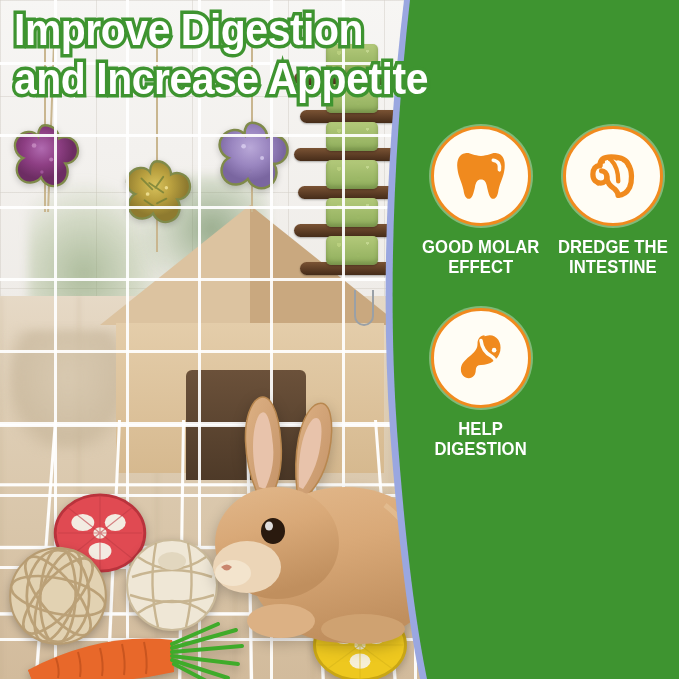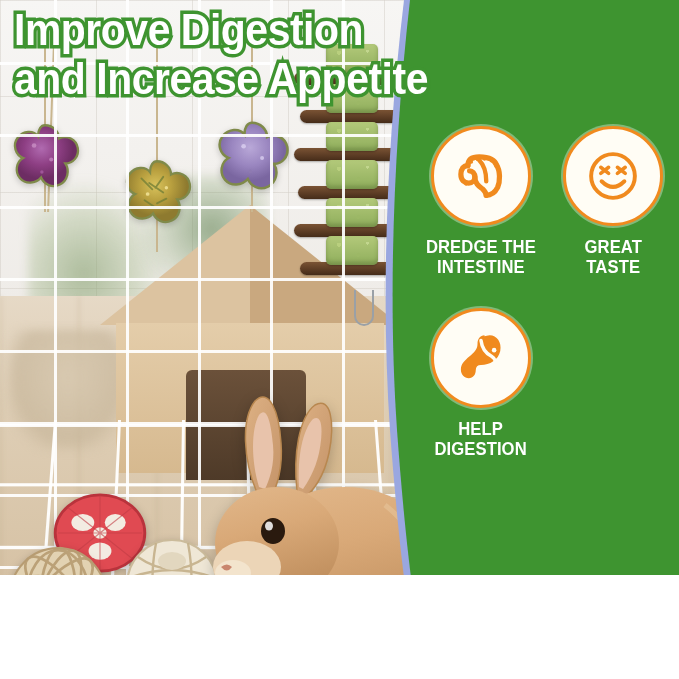--- a/index.html
+++ b/index.html
@@ -1,19 +1,19 @@
 <!DOCTYPE html>
 <html><head>
 <meta charset="utf-8">
 <title>Rabbit Chew Toy Infographic</title>
 <style>
   html,body{margin:0;padding:0;background:#fff;}
   body{font-family:"Liberation Sans",sans-serif;}
   #poster{
-    position:relative;width:679px;height:575px;overflow:hidden;
+    position:relative;width:679px;height:679px;overflow:hidden;
     background:#0f766e;
   }
 
   
   .photo{position:absolute;left:0;top:0;width:430px;height:679px;overflow:hidden;}
   .photo-bg{
     position:absolute;inset:0;
     background:
       linear-gradient(180deg,#f3f0ec 0%,#efeae3 36%,#e6ddd1 44%,#e3d7c6 100%);
   }
@@ -409,20 +409,33 @@
     <path d="M404 0 C386 150 381 300 390 430 C398 540 408 620 420 679 L430 679 L430 0 Z" fill="#9aa7e0"></path>
 
     <path d="M410 0 C393 150 388 300 397 430 C405 540 415 620 427 679 L679 679 L679 0 Z" fill="#3e9430"></path>
   </svg>
 
   <div class="title">Improve Digestion
 and Increase Appetite</div>
 
   <div class="features">
 
+    <div class="feature">
+      <div class="circle">
+        <svg width="56" height="56" viewBox="0 0 64 64">
+          <path d="M32 9 C23 9 20 5 14 6 C7 7 4 14 5 23 C6 33 10 38 12 48
+                   C13 55 15 58 18 58 C22 58 23 53 25 45 C26 39 28 36 32 36
+                   C36 36 38 39 39 45 C41 53 42 58 46 58 C49 58 51 55 52 48
+                   C54 38 58 33 59 23 C60 14 57 7 50 6 C44 5 41 9 32 9 Z" fill="#f08a1e"></path>
+          <path d="M46 14 C52 15 54 19 53 25" fill="none" stroke="#fffdf5" stroke-width="4" stroke-linecap="round"></path>
+        </svg>
+      </div>
+      <div class="feature-label">GOOD MOLAR
+EFFECT</div>
+    </div>
 
     <div class="feature">
       <div class="circle">
         <svg width="56" height="56" viewBox="0 0 64 64">
           <path d="M17 20 C12 20 9 24 9 30 C9 37 13 40 18 40 C22 40 25 37 25 33
                    C25 29 22 26 19 26" fill="none" stroke="#f08a1e" stroke-width="6" stroke-linecap="round"></path>
           <path d="M17 20 C17 13 22 10 30 10 C40 10 48 13 50 20" fill="none" stroke="#f08a1e" stroke-width="6" stroke-linecap="round"></path>
           <path d="M50 20 C54 26 54 38 51 45 C48 51 43 54 38 54" fill="none" stroke="#f08a1e" stroke-width="6" stroke-linecap="round"></path>
           <path d="M25 33 C25 41 30 44 34 47 C37 50 38 52 38 54" fill="none" stroke="#f08a1e" stroke-width="6" stroke-linecap="round"></path>
           <path d="M30 14 C36 20 38 28 38 38" fill="none" stroke="#f08a1e" stroke-width="5" stroke-linecap="round"></path>
@@ -438,34 +451,20 @@
             <circle cx="11" cy="25" r="2"></circle>
               <circle cx="10" cy="34" r="2"></circle>
             <circle cx="15" cy="41" r="2"></circle>
           </g>
         </svg>
       </div>
       <div class="feature-label">DREDGE THE
 INTESTINE</div>
     </div>
 
-    <div class="feature">
-      <div class="circle">
-        <svg width="56" height="56" viewBox="0 0 64 64">
-          <circle cx="32" cy="32" r="25" fill="none" stroke="#f08a1e" stroke-width="4.5"></circle>
-          <g stroke="#f08a1e" stroke-width="4" stroke-linecap="round">
-            <path d="M18 22 L27 29 M27 22 L18 29"></path>
-            <path d="M37 22 L46 29 M46 22 L37 29"></path>
-          </g>
-          <path d="M19 38 Q32 51 45 38" fill="none" stroke="#f08a1e" stroke-width="4.5" stroke-linecap="round"></path>
-        </svg>
-      </div>
-      <div class="feature-label">GREAT
-TASTE</div>
-    </div>
 
     <div class="feature">
       <div class="circle">
         <svg width="56" height="56" viewBox="0 0 64 64">
           <path d="M36 6 C31 6 28 10 28 16 C28 22 24 26 19 30
                    C13 35 9 39 9 45 C9 51 13 55 18 55 C23 55 26 51 26 46
                    C26 42 28 40 32 40 C42 40 52 34 54 24 C56 14 50 6 42 6
                    C39 6 38 7 36 7 Z" fill="#f08a1e"></path>
           <path d="M32 12 C33 20 36 26 44 30 C49 33 50 38 47 42" fill="none" stroke="#fffdf5" stroke-width="4" stroke-linecap="round"></path>
           <circle cx="47" cy="23" r="2.6" fill="#fffdf5"></circle>

